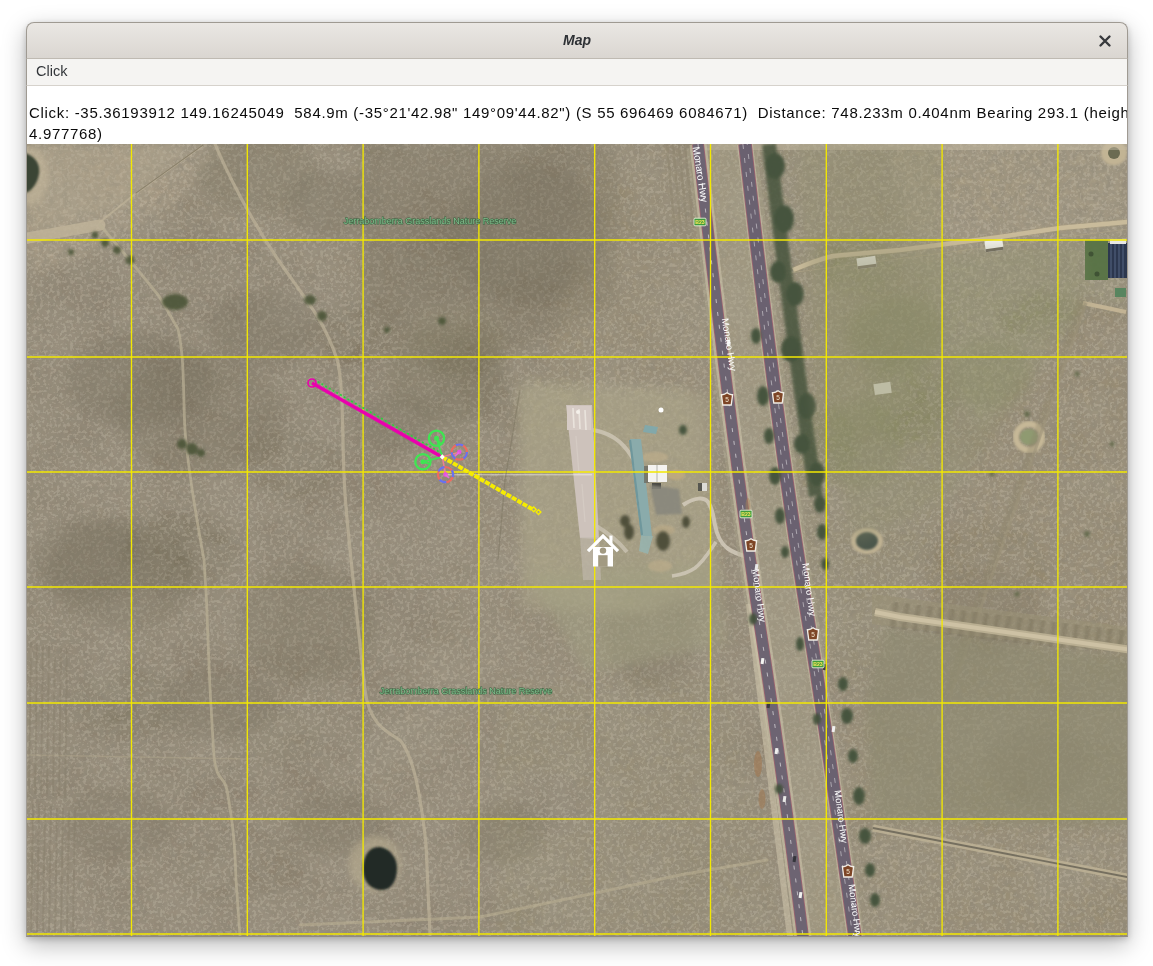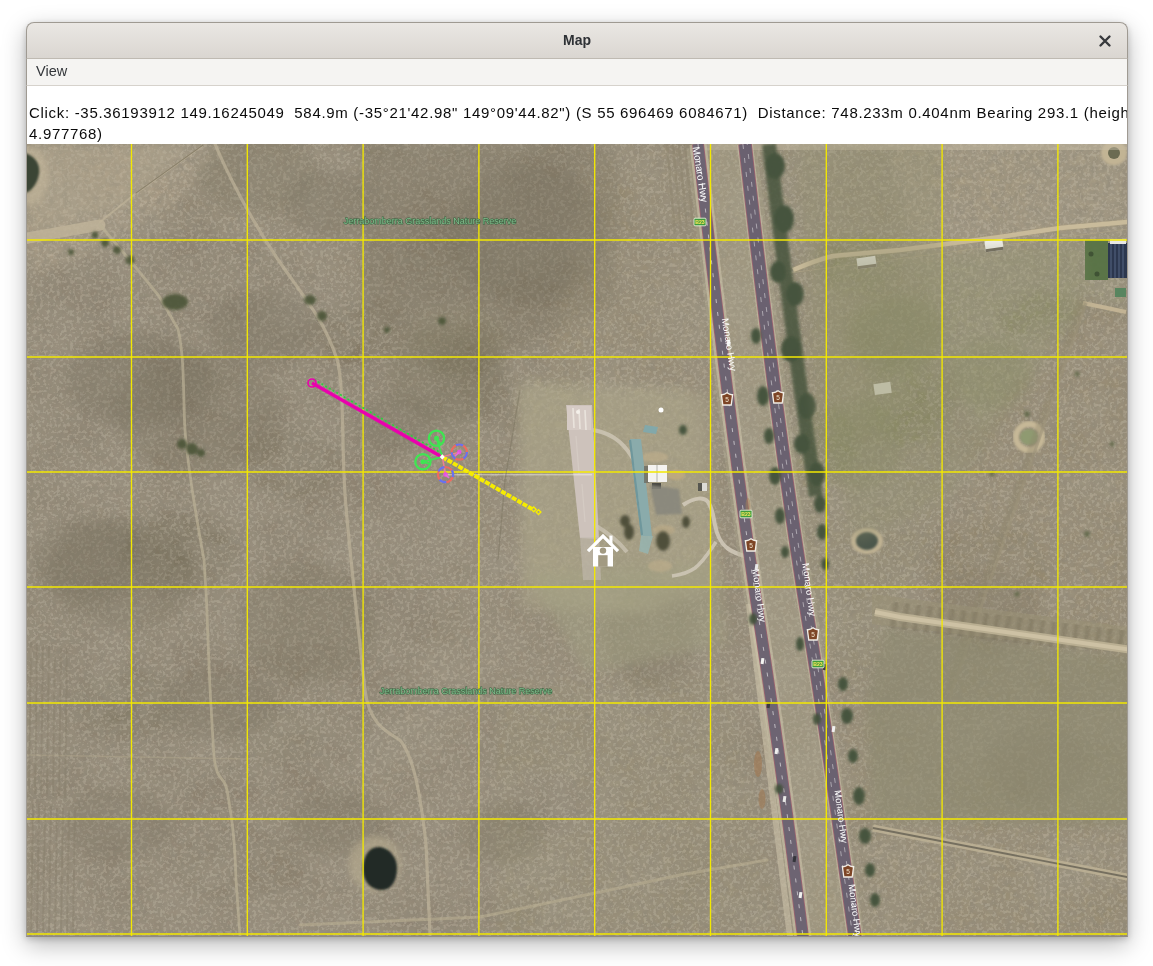--- a/index.html
+++ b/index.html
@@ -1,20 +1,20 @@
 <!DOCTYPE html>
 <html><head>
 <meta charset="utf-8">
 <style>
 html,body{margin:0;padding:0;background:#ffffff;}
 body{width:1153px;height:966px;position:relative;overflow:hidden;font-family:"Liberation Sans",sans-serif;}
 #win{position:absolute;left:26px;top:22px;width:1102px;height:915px;border-radius:9px 9px 0 0;
   box-shadow:0 8px 24px rgba(0,0,0,0.28),0 2px 6px rgba(0,0,0,0.18);background:#fff;}
 #titlebar{position:absolute;left:0;top:0;width:100%;height:37px;border-radius:8px 8px 0 0;
-  background:linear-gradient(#eae7e3,#dad6d1);border:1px solid #9f9a92;border-bottom:1px solid #bfbab2;box-sizing:border-box;}
+  background:linear-gradient(#eae7e3,#dad6d1);border:1px solid #9f9a92;border-bottom:1px solid #bfbab2;box-sizing:border-box;font-style:italic;}
 #title{position:absolute;left:0;right:0;top:9px;text-align:center;font-weight:bold;font-size:14px;color:#2e3135;}
 #closex{position:absolute;right:11px;top:7px;width:22px;height:22px;color:#37393c;}
 #menubar{position:absolute;left:0;top:37px;width:100%;height:27px;background:#f5f4f2;
   border-left:1px solid #9f9a92;border-right:1px solid #9f9a92;border-bottom:1px solid #d6d2cc;box-sizing:border-box;}
 #menubar span{position:absolute;left:9px;top:4px;font-size:14.5px;color:#33363a;}
 #status{position:absolute;left:0;top:64px;width:100%;height:58px;background:#ffffff;
   border-left:1px solid #9f9a92;border-right:1px solid #9f9a92;box-sizing:border-box;overflow:hidden;}
 #status div{position:absolute;left:2px;top:17px;width:1130px;font-size:15px;letter-spacing:0.69px;color:#0a0a0a;line-height:20.5px;white-space:pre;}
 #map{position:absolute;left:0;top:122px;width:1102px;height:793px;background:#9e9580;
   border-left:1px solid #9f9a92;border-right:1px solid #9f9a92;border-bottom:1px solid #8f8a82;box-sizing:border-box;overflow:hidden;}
@@ -23,21 +23,21 @@
 </head>
 <body>
 <div id="win">
   <div id="titlebar">
     <div id="title">Map</div>
     <svg id="closex" viewBox="0 0 22 22">
         <path d="M6.5 6.5 L15.5 15.5 M15.5 6.5 L6.5 15.5" stroke="#37393c" stroke-width="2.4" stroke-linecap="round"></path>
       </svg>
   </div>
   <div id="menubar">
-      <span>View</span>
+      <span>Click</span>
     </div>
   <div id="status">
       <div>Click: -35.36193912 149.16245049  584.9m (-35°21'42.98" 149°09'44.82") (S 55 696469 6084671)  Distance: 748.233m 0.404nm Bearing 293.1 (height
 4.977768)</div>
     </div>
   <div id="map">
   <svg width="1100" height="792" viewBox="0 0 1100 792">
     <defs>
       <filter id="blur6">
             <feGaussianBlur stdDeviation="6"></feGaussianBlur>

